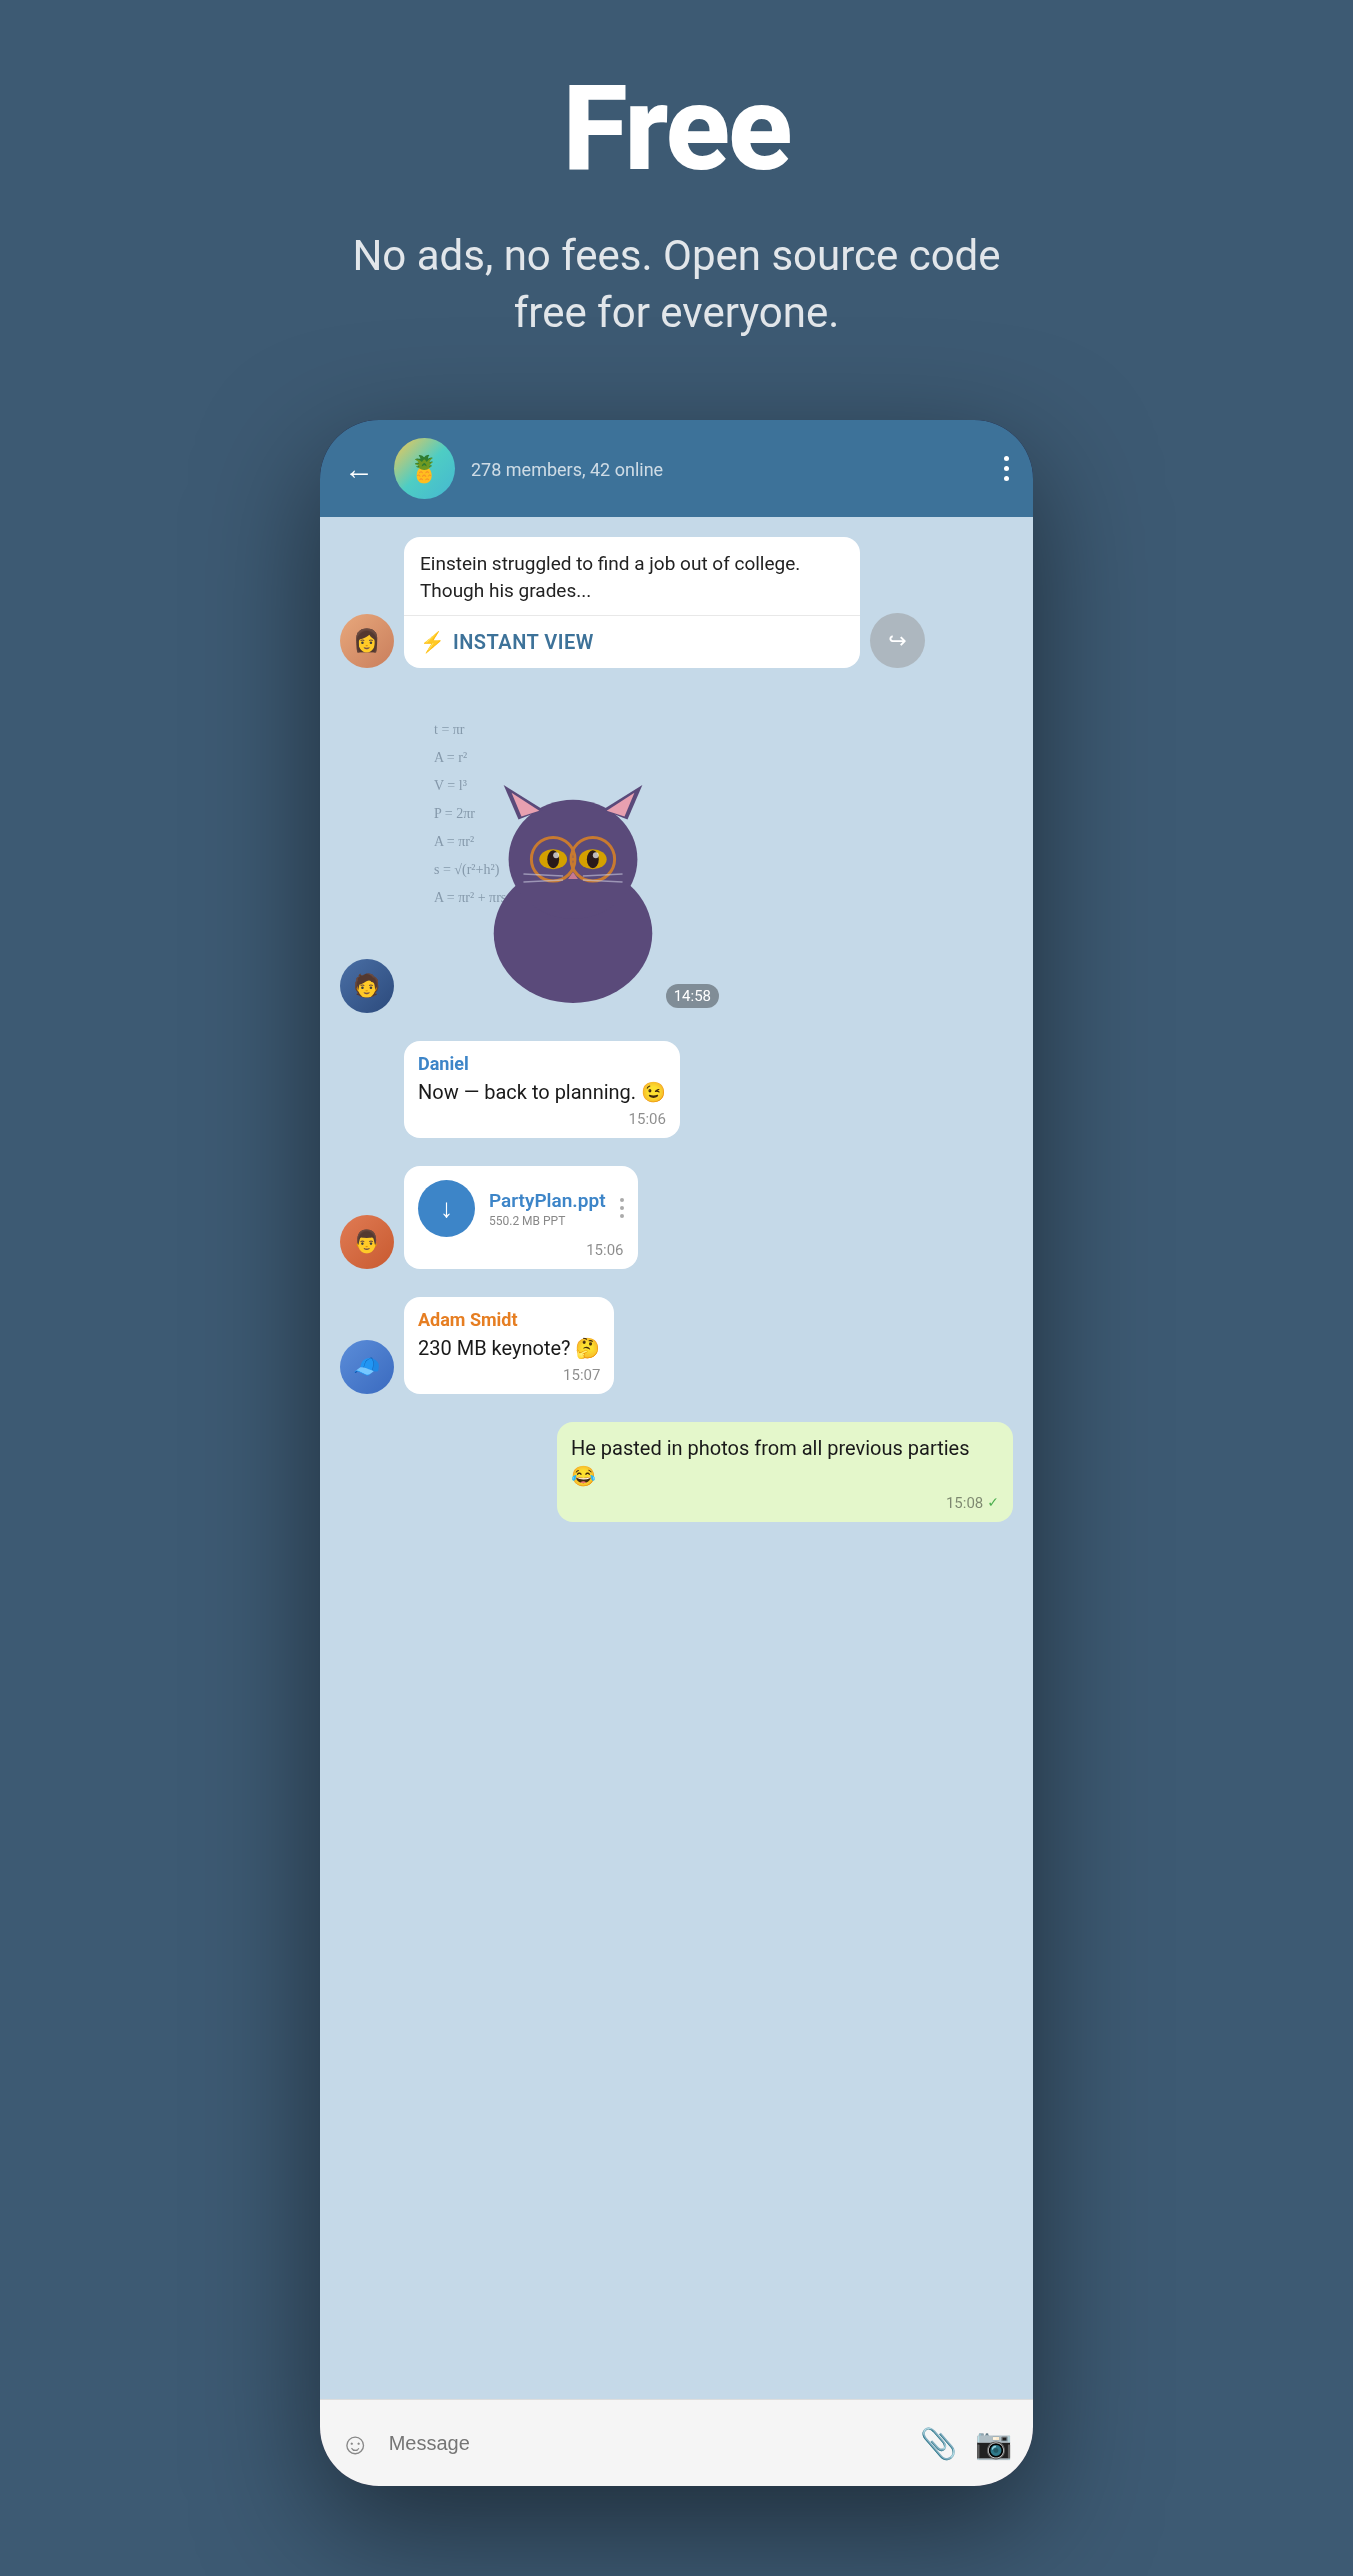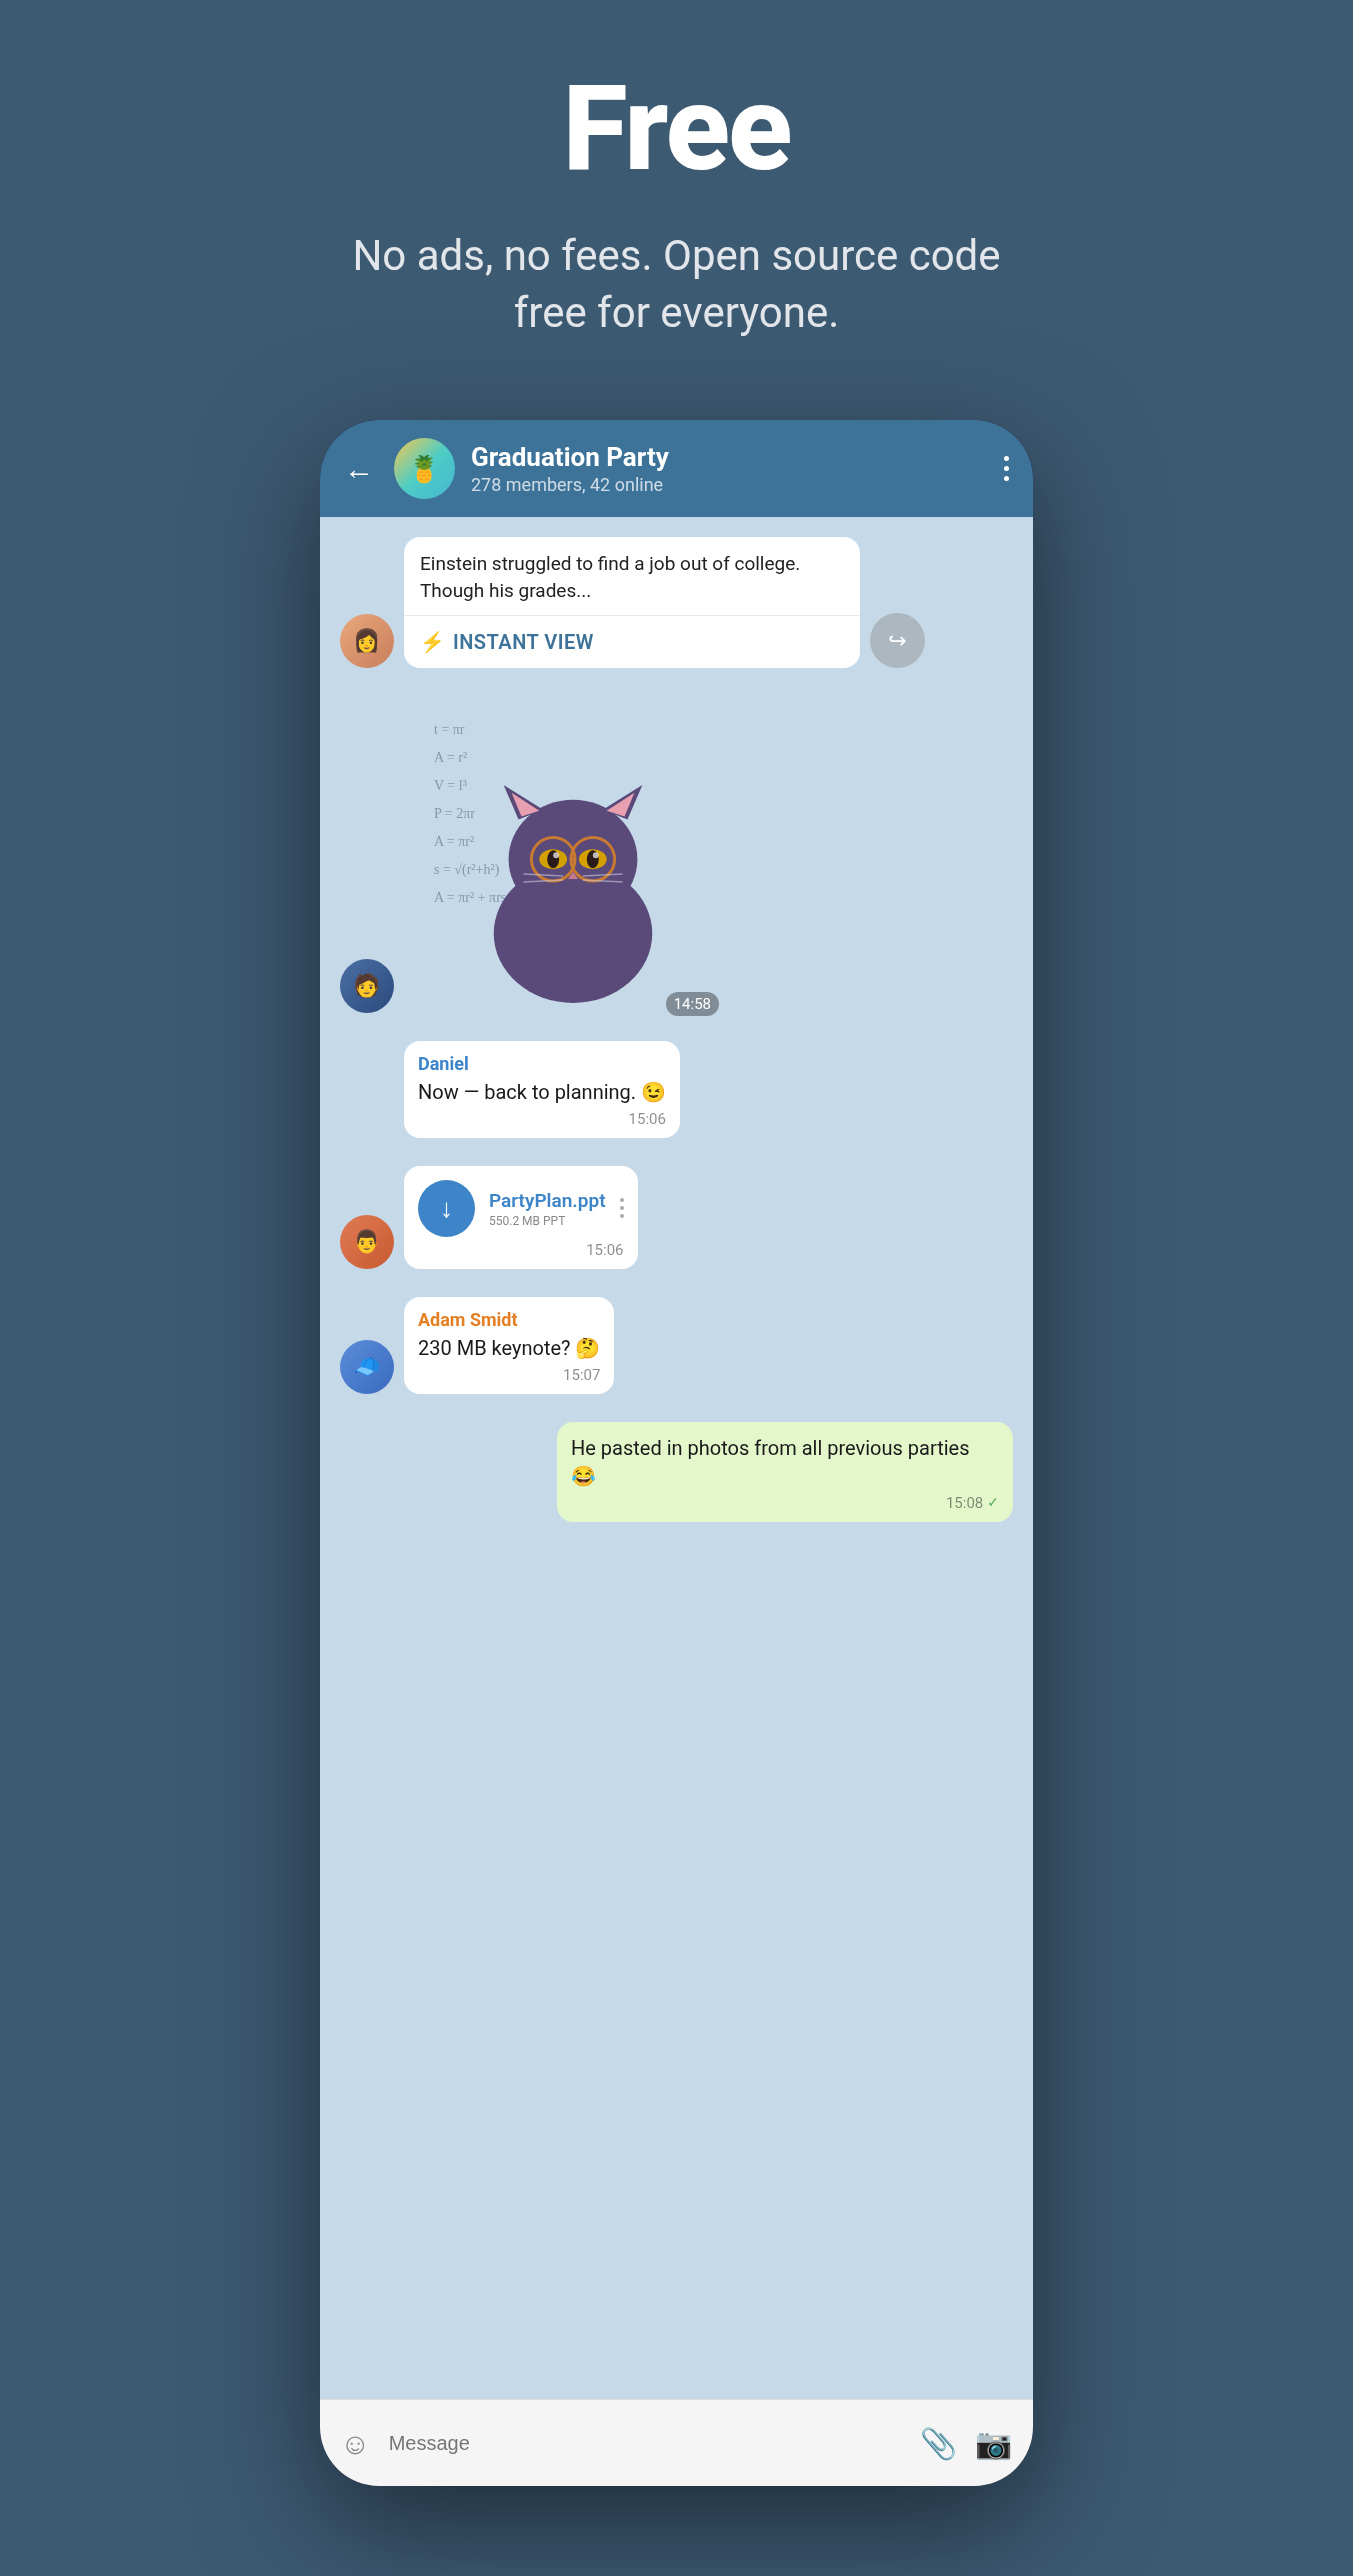--- a/index.html
+++ b/index.html
@@ -385,21 +385,20 @@
 <div class="phone-frame">
 
   <div class="chat-header">
     <div class="back-btn">←</div>
 
     <div class="group-avatar">
       <span>🍍</span>
     </div>
 
     <div class="chat-info">
-      <div class="chat-name">Graduation Party</div>
       <div class="chat-meta">278 members, 42 online</div>
     </div>
 
     <div class="more-btn">
       <div class="more-dot"></div>
       <div class="more-dot"></div>
       <div class="more-dot"></div>
     </div>
   </div>
 
@@ -467,21 +466,21 @@
             <circle cx="133" cy="91" r="3" fill="white" opacity="0.7"></circle>
 
             <polygon points="110,108 105,115 115,115" fill="#c87a90"></polygon>
 
             <line x1="60" y1="110" x2="100" y2="112" stroke="rgba(200,200,220,0.6)" stroke-width="1.5"></line>
             <line x1="60" y1="118" x2="100" y2="116" stroke="rgba(200,200,220,0.6)" stroke-width="1.5"></line>
             <line x1="120" y1="112" x2="160" y2="110" stroke="rgba(200,200,220,0.6)" stroke-width="1.5"></line>
             <line x1="120" y1="116" x2="160" y2="118" stroke="rgba(200,200,220,0.6)" stroke-width="1.5"></line>
           </svg>
         </div>
-        <div style="position:absolute; bottom:0; right:12px;">
+        <div style="position:absolute; bottom:8px; right:12px;">
           <span class="sticker-timestamp">14:58</span>
         </div>
       </div>
     </div>
 
     <div class="spacer-row"></div>
 
     <div class="msg-row">
       <div style="width:54px; flex-shrink:0;"></div>
       <div class="text-bubble">

